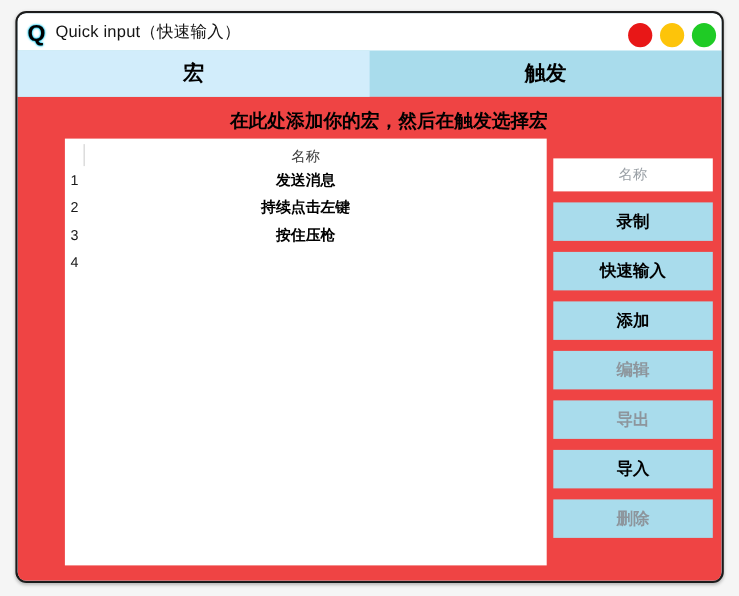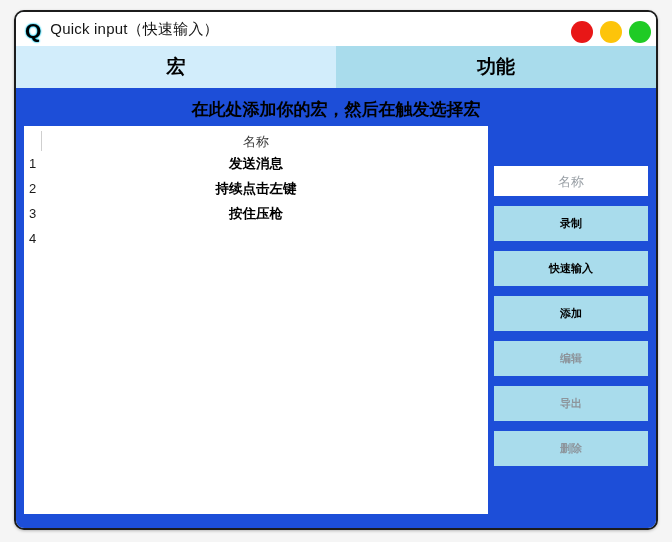--- a/index.html
+++ b/index.html
@@ -61,21 +61,21 @@
     flex: 1;
     display: grid;
     place-items: center;
     font-size: 19px;
     font-weight: bold;
     color: #000;
     cursor: pointer;
   }
   .tab.selected { background: #d2edfb; }
   
-  .content { height: 440px; background: #1d4ed8; }
+  .content { height: 440px; background: #ef4444; padding-left: 35px; }
   .hint {
     height: 38px;
     text-align: center;
     font-weight: bold;
     font-size: 17px;
     color: #000;
     padding-top: 10px;
   }
   .main { display: flex; padding: 0 8px; align-items: center; }
   
@@ -138,21 +138,21 @@
   }
   .name-input::placeholder { color: #9aa0a6; opacity: 1; }
   .btn {
     width: 100%;
     height: 35px;
     margin-bottom: 10px;
     border: none;
     background: #a9dcec;
     font-family: inherit;
     font-weight: bold;
-    font-size: 11px;
+    font-size: 15px;
     color: #000;
     cursor: pointer;
   }
   .btn.disabled { color: #8d959c; cursor: default; }
 </style>
 </head>
 <body>
 
 <div class="window">
 
@@ -161,21 +161,21 @@
     <span class="title">Quick input（快速输入）</span>
     <div class="lights">
       <span class="light" style="background: rgb(232, 23, 23);"></span>
       <span class="light" style="background: rgb(253, 196, 10);"></span>
       <span class="light" style="background: rgb(31, 203, 37);"></span>
     </div>
   </div>
 
   <div class="tabbar">
     <div class="tab selected">宏</div>
-    <div class="tab">功能</div>
+    <div class="tab">触发</div>
   </div>
 
   <div class="content">
     <div class="hint">在此处添加你的宏，然后在触发选择宏</div>
 
     <div class="main">
 
       <div class="list">
         <div class="list-header">
           <span class="col-divider"></span>
@@ -198,19 +198,20 @@
         </div>
       </div>
 
       <div class="sidebar">
         <input class="name-input" type="text" placeholder="名称" style="">
         <button class="btn">录制</button>
         <button class="btn">快速输入</button>
         <button class="btn">添加</button>
         <button class="btn disabled">编辑</button>
         <button class="btn disabled">导出</button>
+        <button class="btn">导入</button>
         <button class="btn disabled">删除</button>
       </div>
 
     </div>
   </div>
 
 </div>
 
 </body></html>

